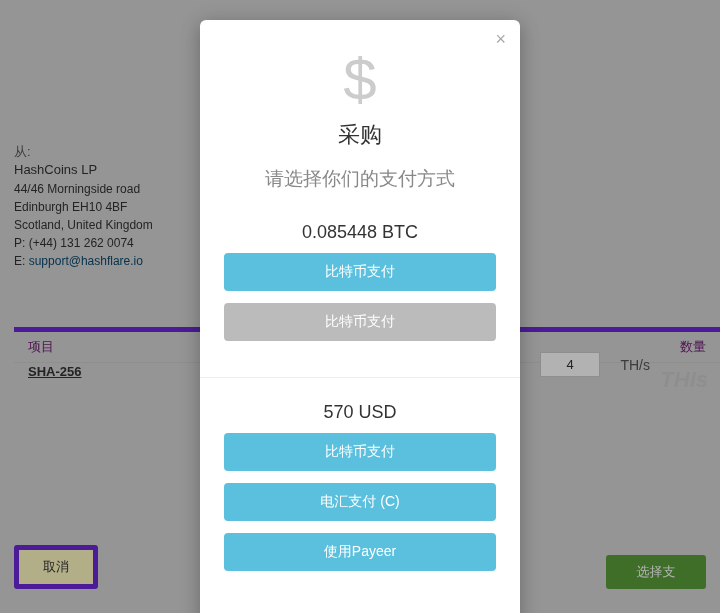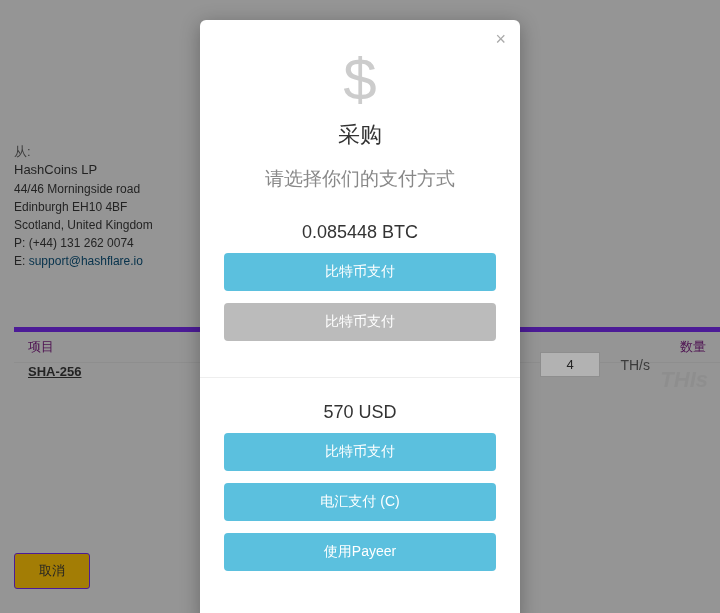--- a/index.html
+++ b/index.html
@@ -95,22 +95,22 @@
       top: 367px; right: 12px;
       color: #ccc;
       font-size: 22px;
       font-style: italic;
       font-weight: bold;
     }
 
     .bg-cancel-btn {
       position: absolute;
       bottom: 24px; left: 14px;
-      background: #eab308;
-      border: 1px solid #6d28d9;
+      background: #fef9c3;
+      border: 5px solid #6d28d9;
       padding: 8px 24px;
       font-size: 13px;
       color: #333;
       border-radius: 3px;
       text-align: right;
     }
 
     .bg-confirm-btn {
       position: absolute;
       bottom: 24px; left: 200px;
@@ -261,20 +261,21 @@
   </div>
 
   <div class="bg-quantity-box">
     <span>4</span>
   </div>
   <div class="bg-unit">TH/s</div>
   <div class="bg-this-label">THIs</div>
 
   <button class="bg-cancel-btn">取消</button>
   <button class="bg-confirm-btn">允许吗</button>
+  <button class="bg-select-btn">选择支</button>
 </div>
 
 <div class="overlay"></div>
 
 <div class="modal">
   <button class="modal-close">×</button>
 
   <div class="modal-icon">$</div>
   <div class="modal-title">采购</div>
   <div class="modal-subtitle">请选择你们的支付方式</div>

